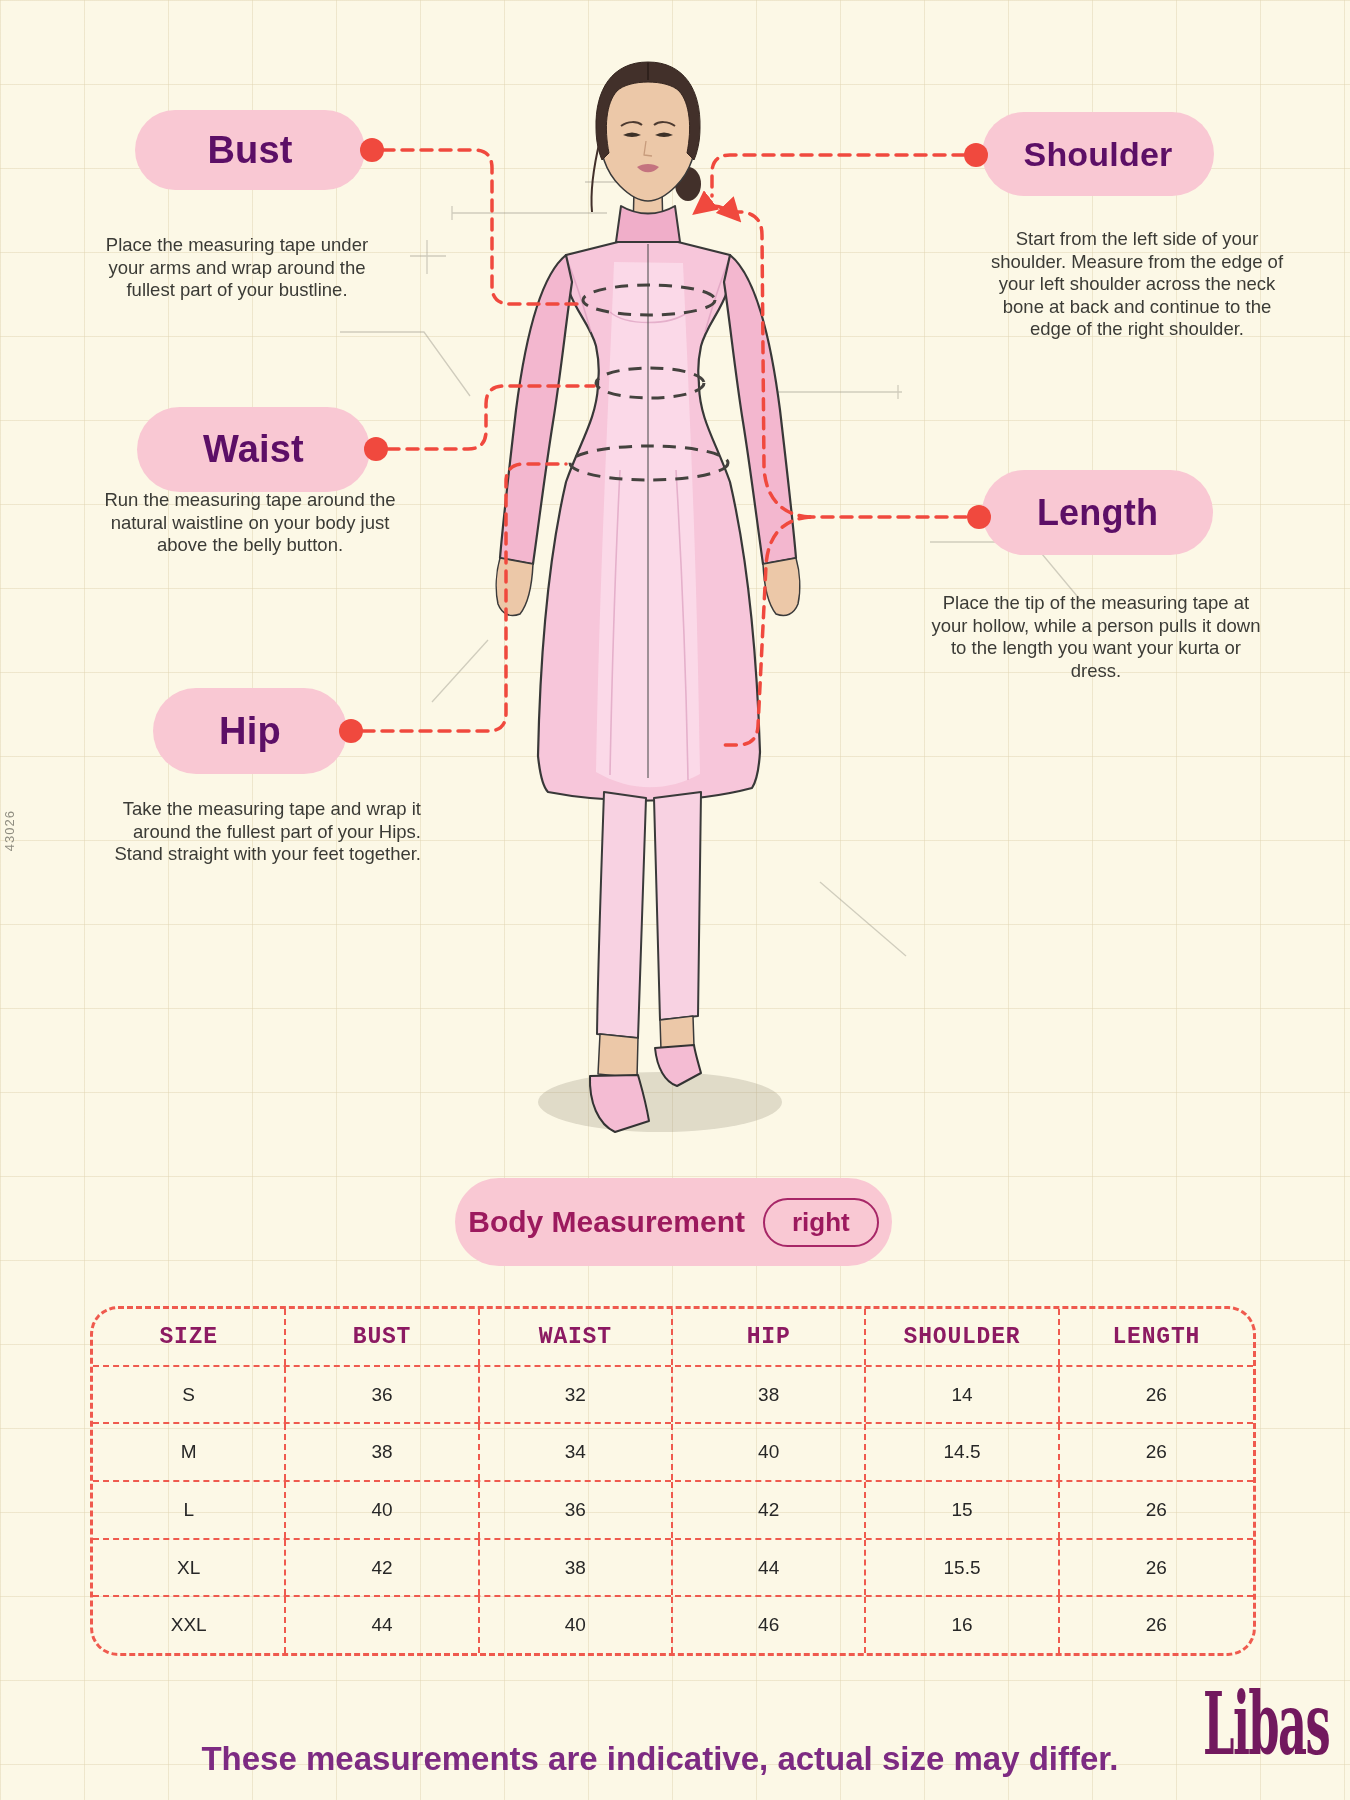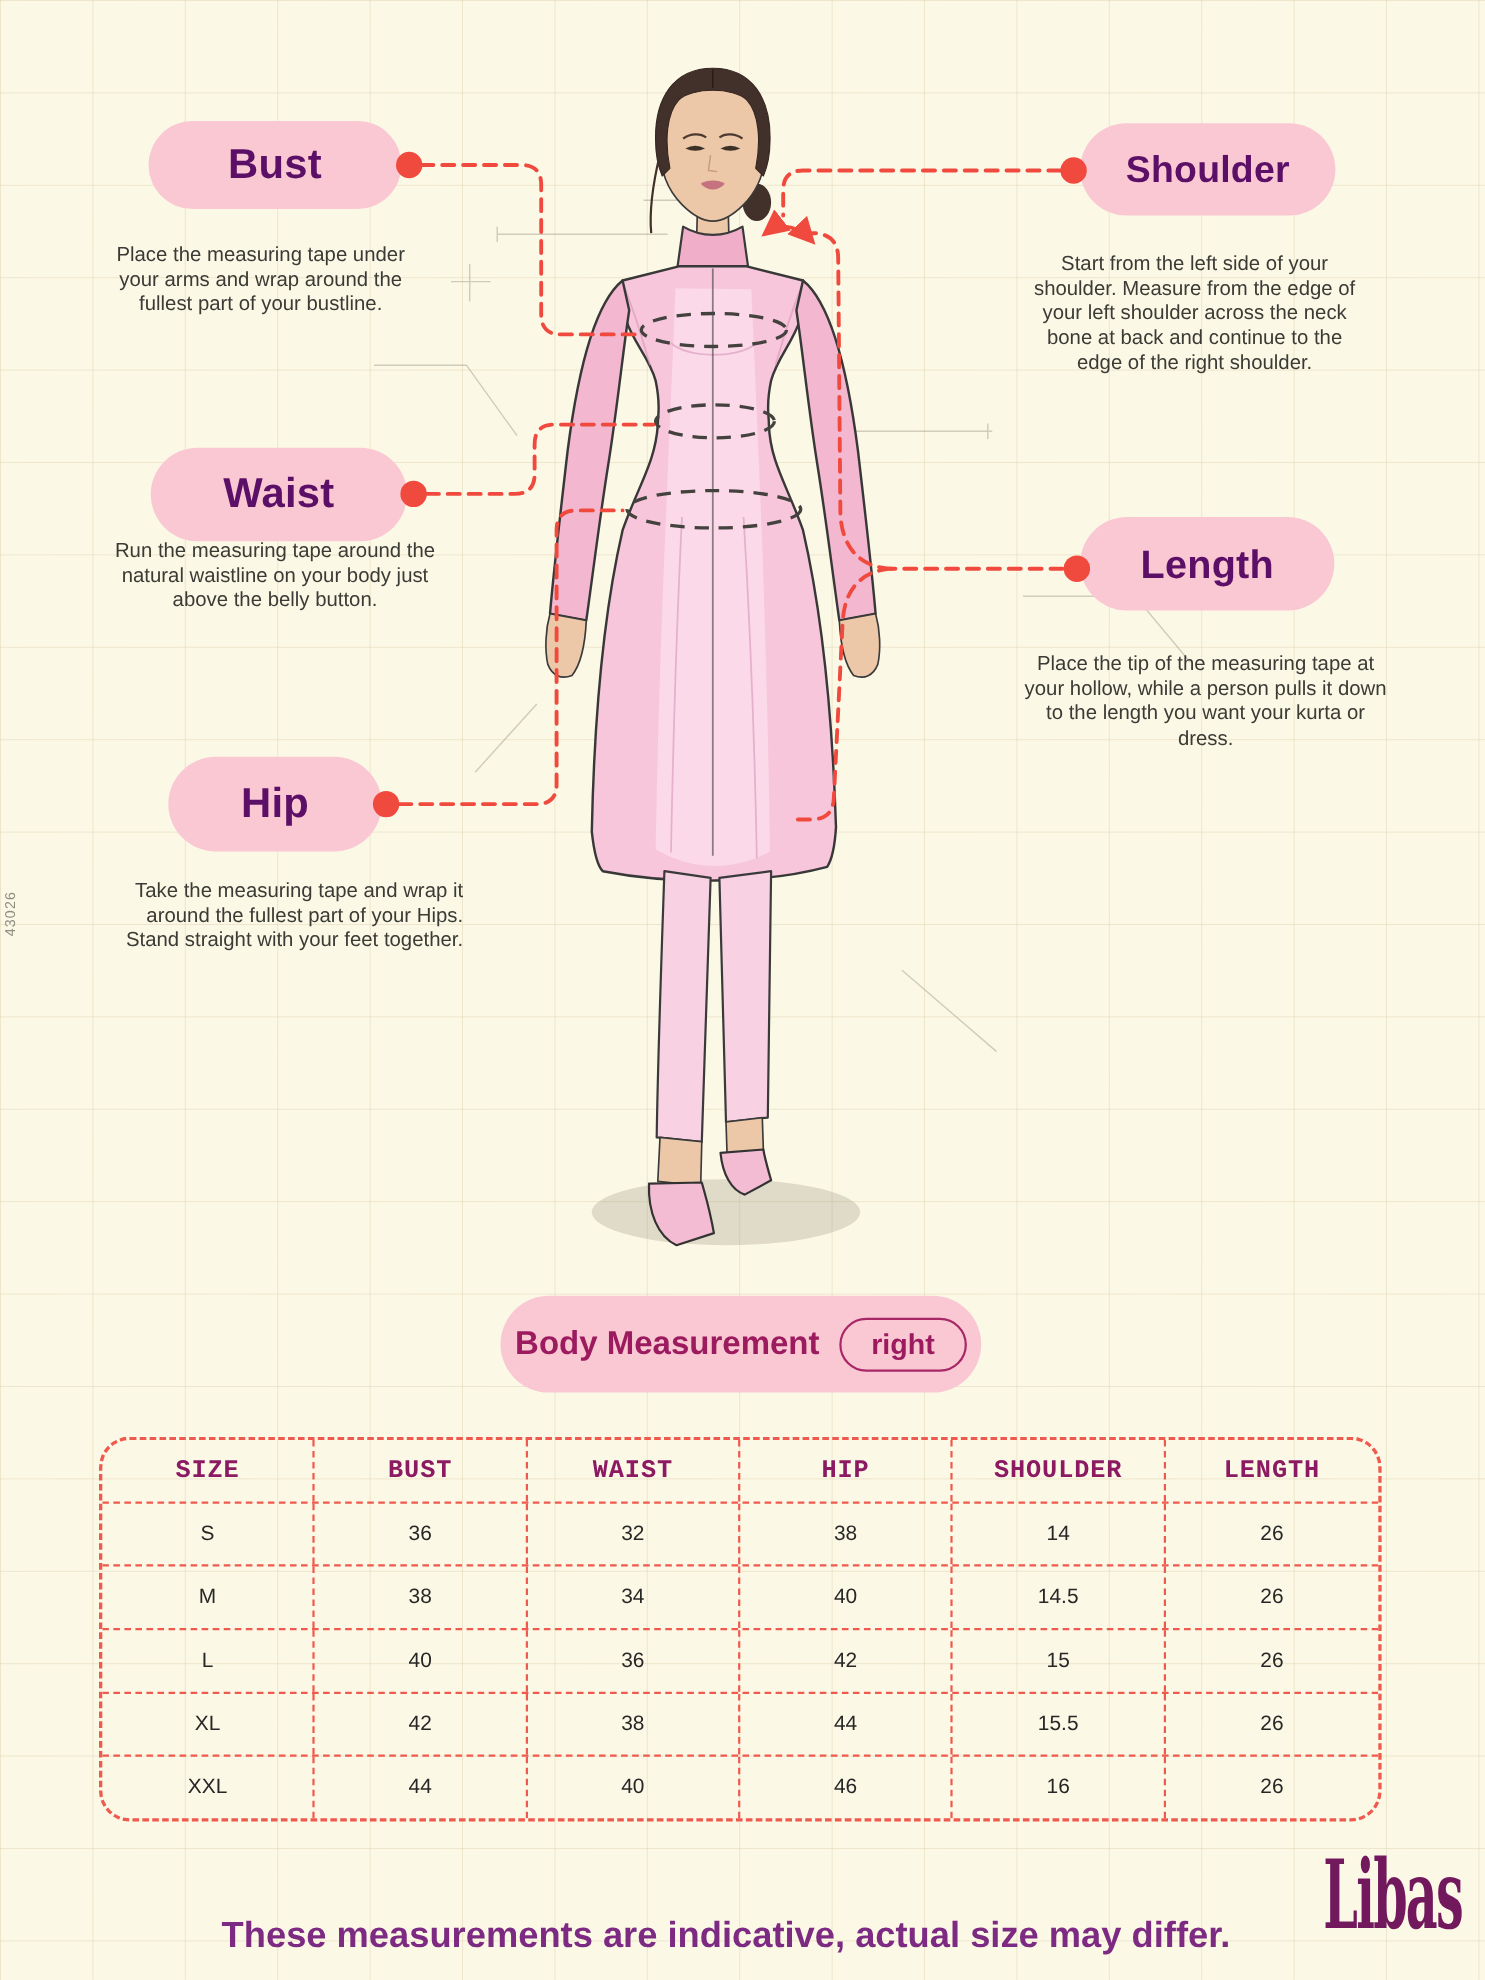--- a/index.html
+++ b/index.html
@@ -37,22 +37,22 @@
 
   .dot{position:absolute;width:24px;height:24px;border-radius:50%;background:var(--red);}
   .dot-bust{left:360px;top:138px;}
   .dot-shoulder{left:964px;top:143px;}
   .dot-waist{left:364px;top:437px;}
   .dot-length{left:967px;top:505px;}
   .dot-hip{left:339px;top:719px;}
 
   .desc{position:absolute;margin:0;text-align:center;color:var(--ink);
         font-size:18.5px;line-height:1.22;font-weight:500;}
-  .bust-desc{left:103px;top:220px;width:268px;}
-  .shoulder-desc{left:933px;top:228px;width:306px;}
+  .bust-desc{left:103px;top:234px;width:268px;}
+  .shoulder-desc{left:984px;top:228px;width:306px;}
   .waist-desc{left:85px;top:489px;width:330px;}
   .length-desc{left:930px;top:592px;width:332px;}
   .hip-desc{left:85px;top:798px;width:336px;text-align:right;}
 
   
   .bm-pill{position:absolute;left:455px;top:1178px;width:437px;height:88px;
            background:var(--pink);border-radius:50px;
            display:flex;align-items:center;justify-content:center;gap:18px;}
   .bm-title{font-size:30px;font-weight:800;color:var(--magenta);}
   .unit-chip{font-size:26px;font-weight:800;color:var(--magenta);

